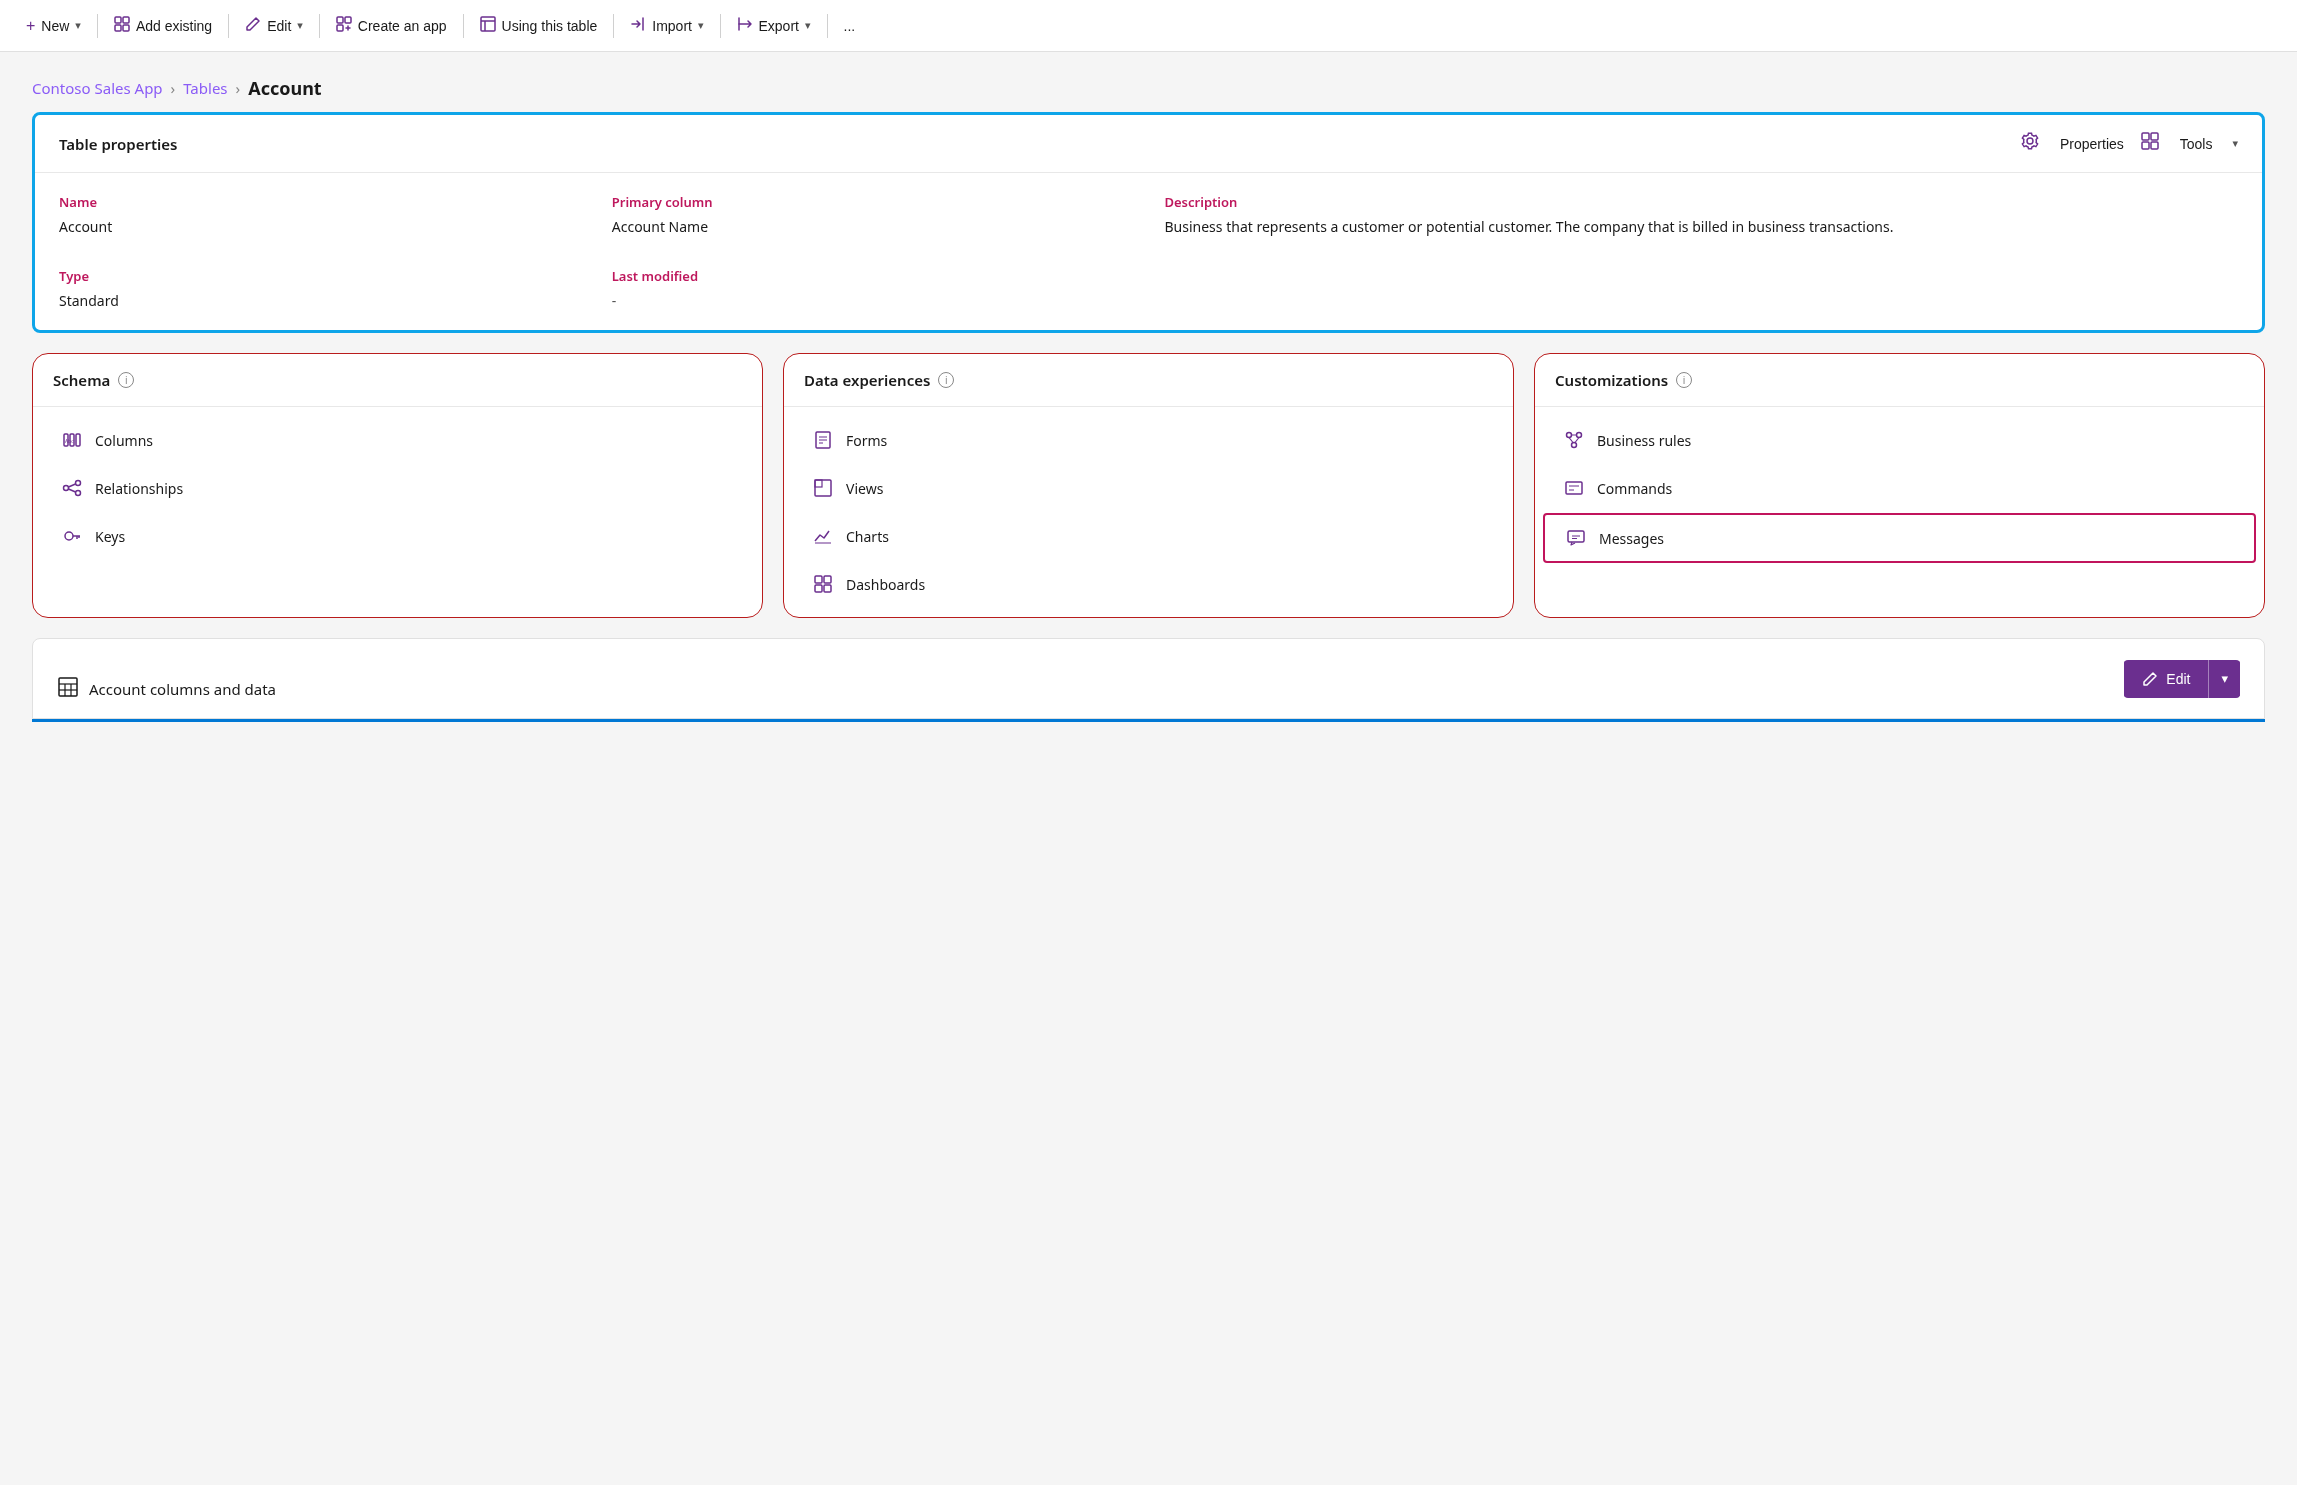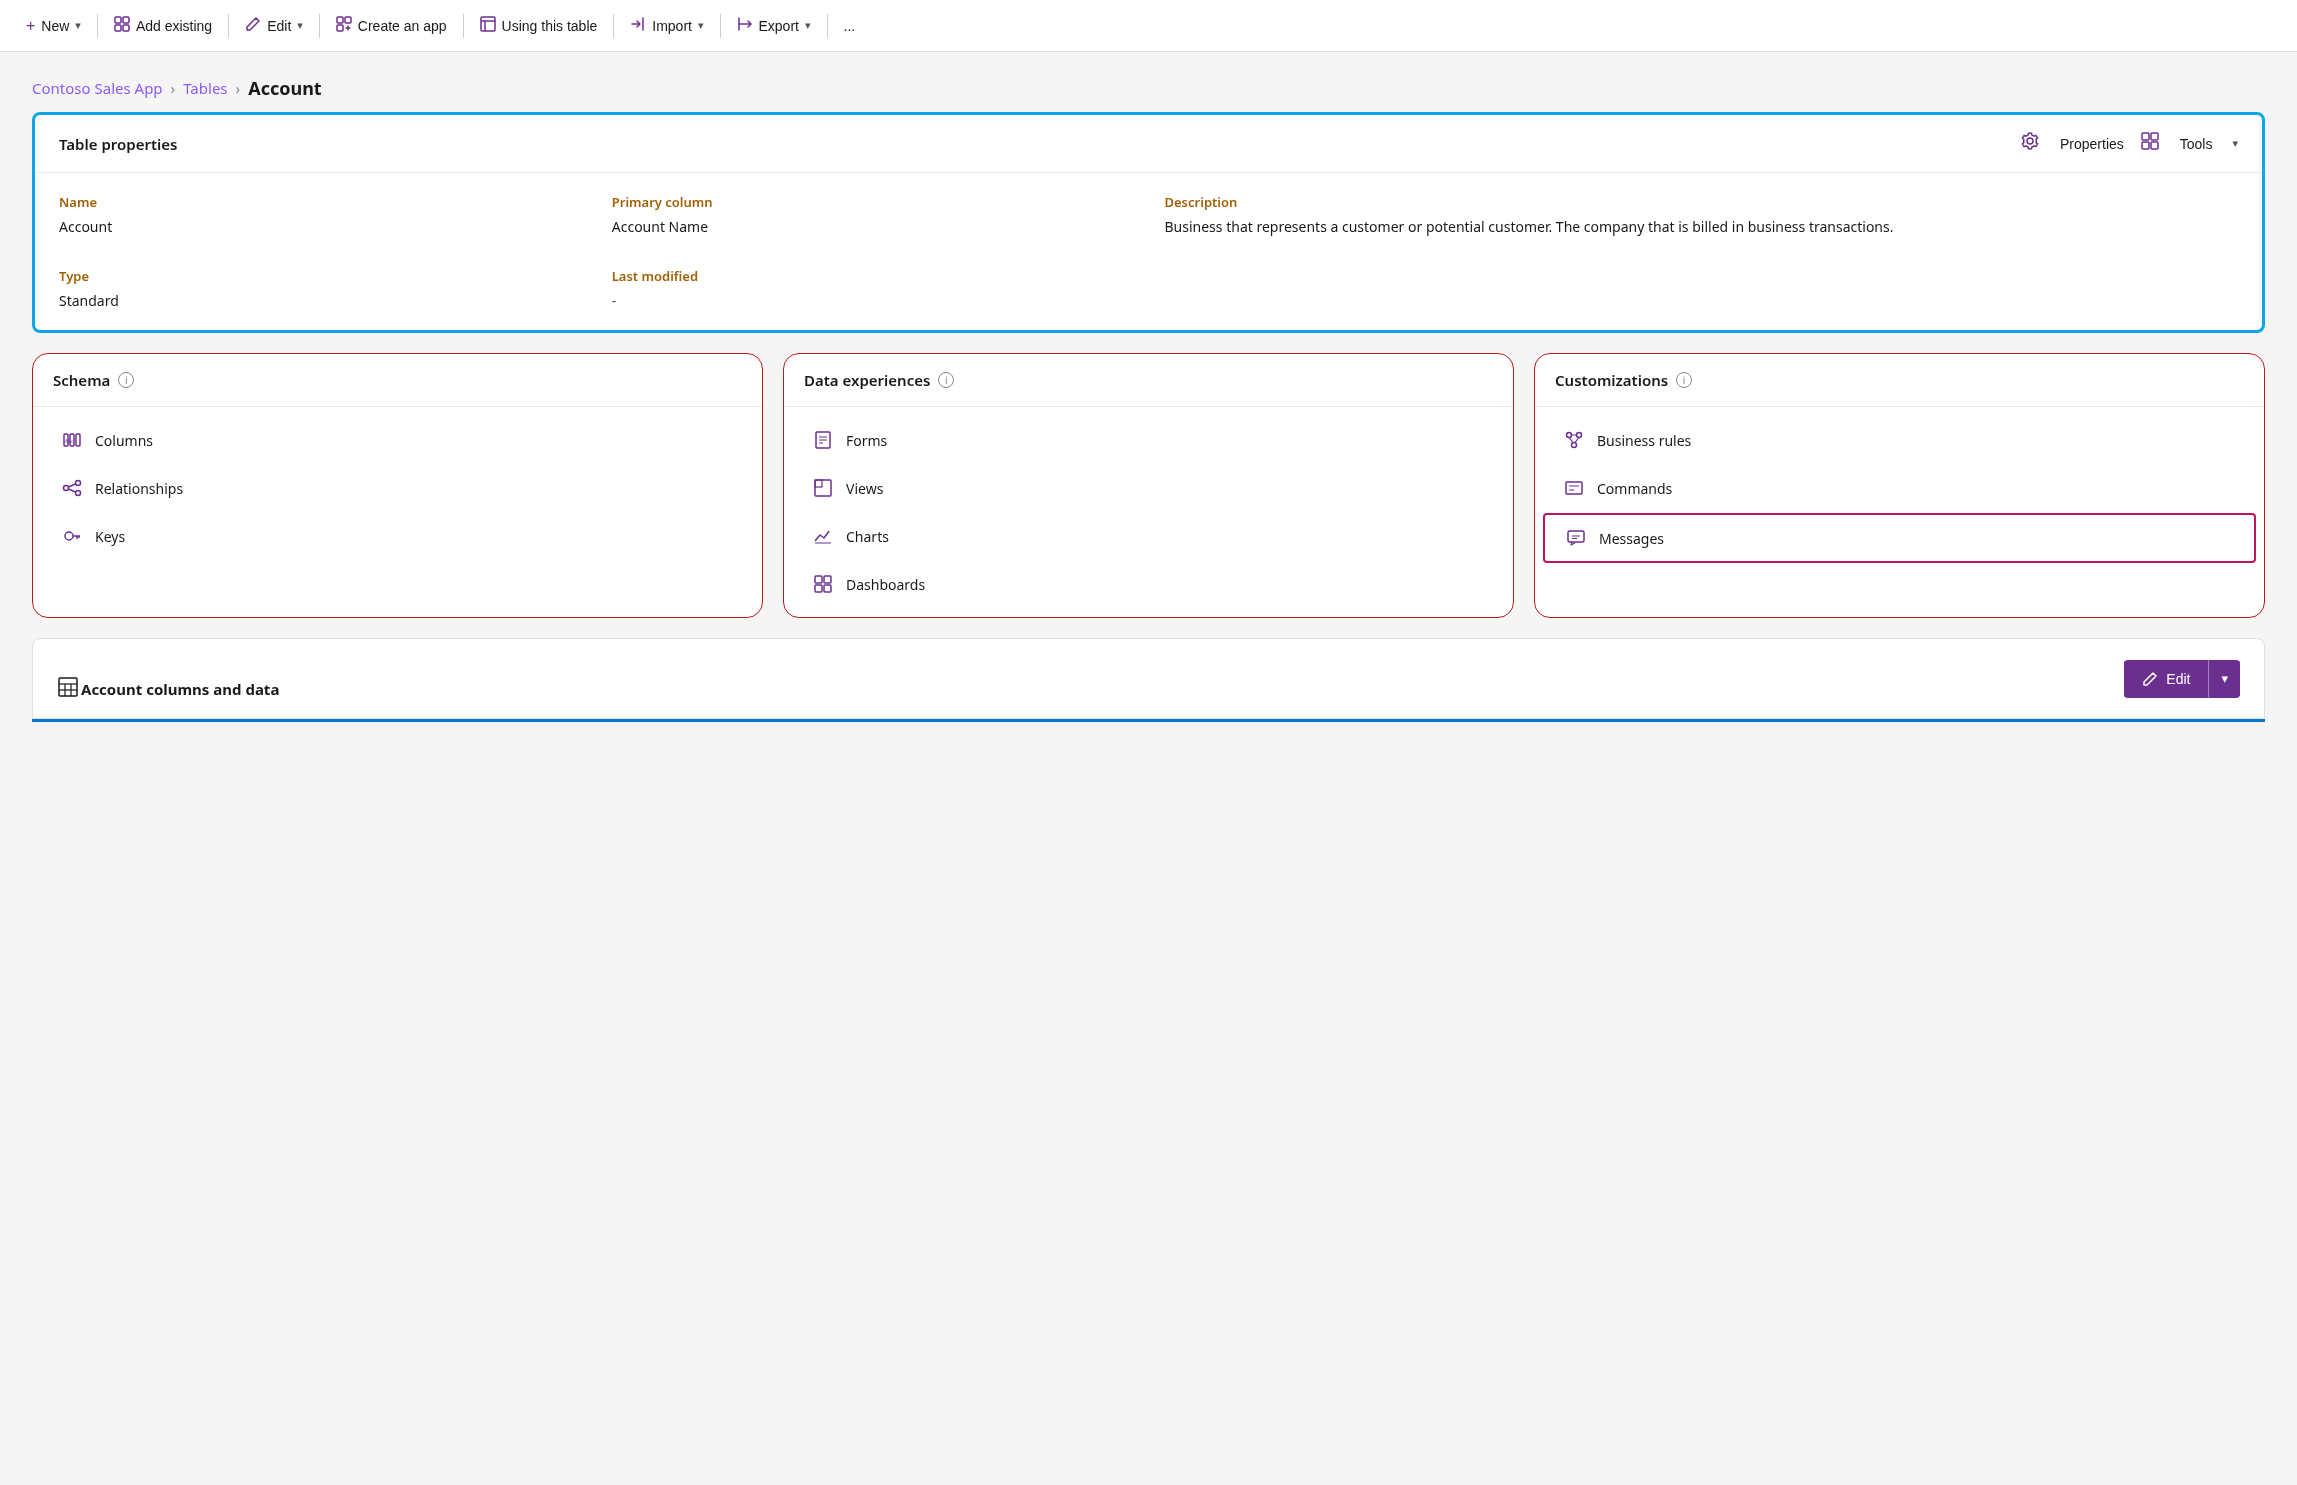--- a/index.html
+++ b/index.html
@@ -103,21 +103,21 @@
     }
     .header-action-btn .icon { color: #6b2f8f; font-size: 18px; }
 
     .props-grid {
       display: grid;
       grid-template-columns: 1fr 1fr 2fr;
       gap: 16px;
       padding: 20px 24px;
     }
     .prop-group {}
-    .prop-label { font-weight: 600; font-size: 13px; color: #a16207; margin-bottom: 6px; }
+    .prop-label { font-weight: 600; font-size: 13px; color: #be185d; margin-bottom: 6px; }
     .prop-value { font-size: 14px; color: #1a1a1a; }
     .prop-value-muted { font-size: 14px; color: #555; }
 
     
     .cards-row {
       display: grid;
       grid-template-columns: 1fr 1fr 1fr;
       gap: 20px;
       margin-bottom: 20px;
     }
@@ -187,23 +187,23 @@
       border: 1px solid #e0e0e0;
       border-radius: 8px 8px 0 0;
       display: flex;
       align-items: center;
       justify-content: space-between;
       padding: 16px 24px;
     }
     .bottom-bar-title {
       display: flex;
       align-items: center;
-      gap: 2px;
+      gap: 10px;
       font-size: 15px;
-      font-weight: 700;
+      font-weight: 400;
       margin-top: 21px;
     }
     .edit-btn {
       display: flex;
       align-items: center;
       gap: 0;
       background: #6b2f8f;
       color: #fff;
       border: none;
       border-radius: 4px;

